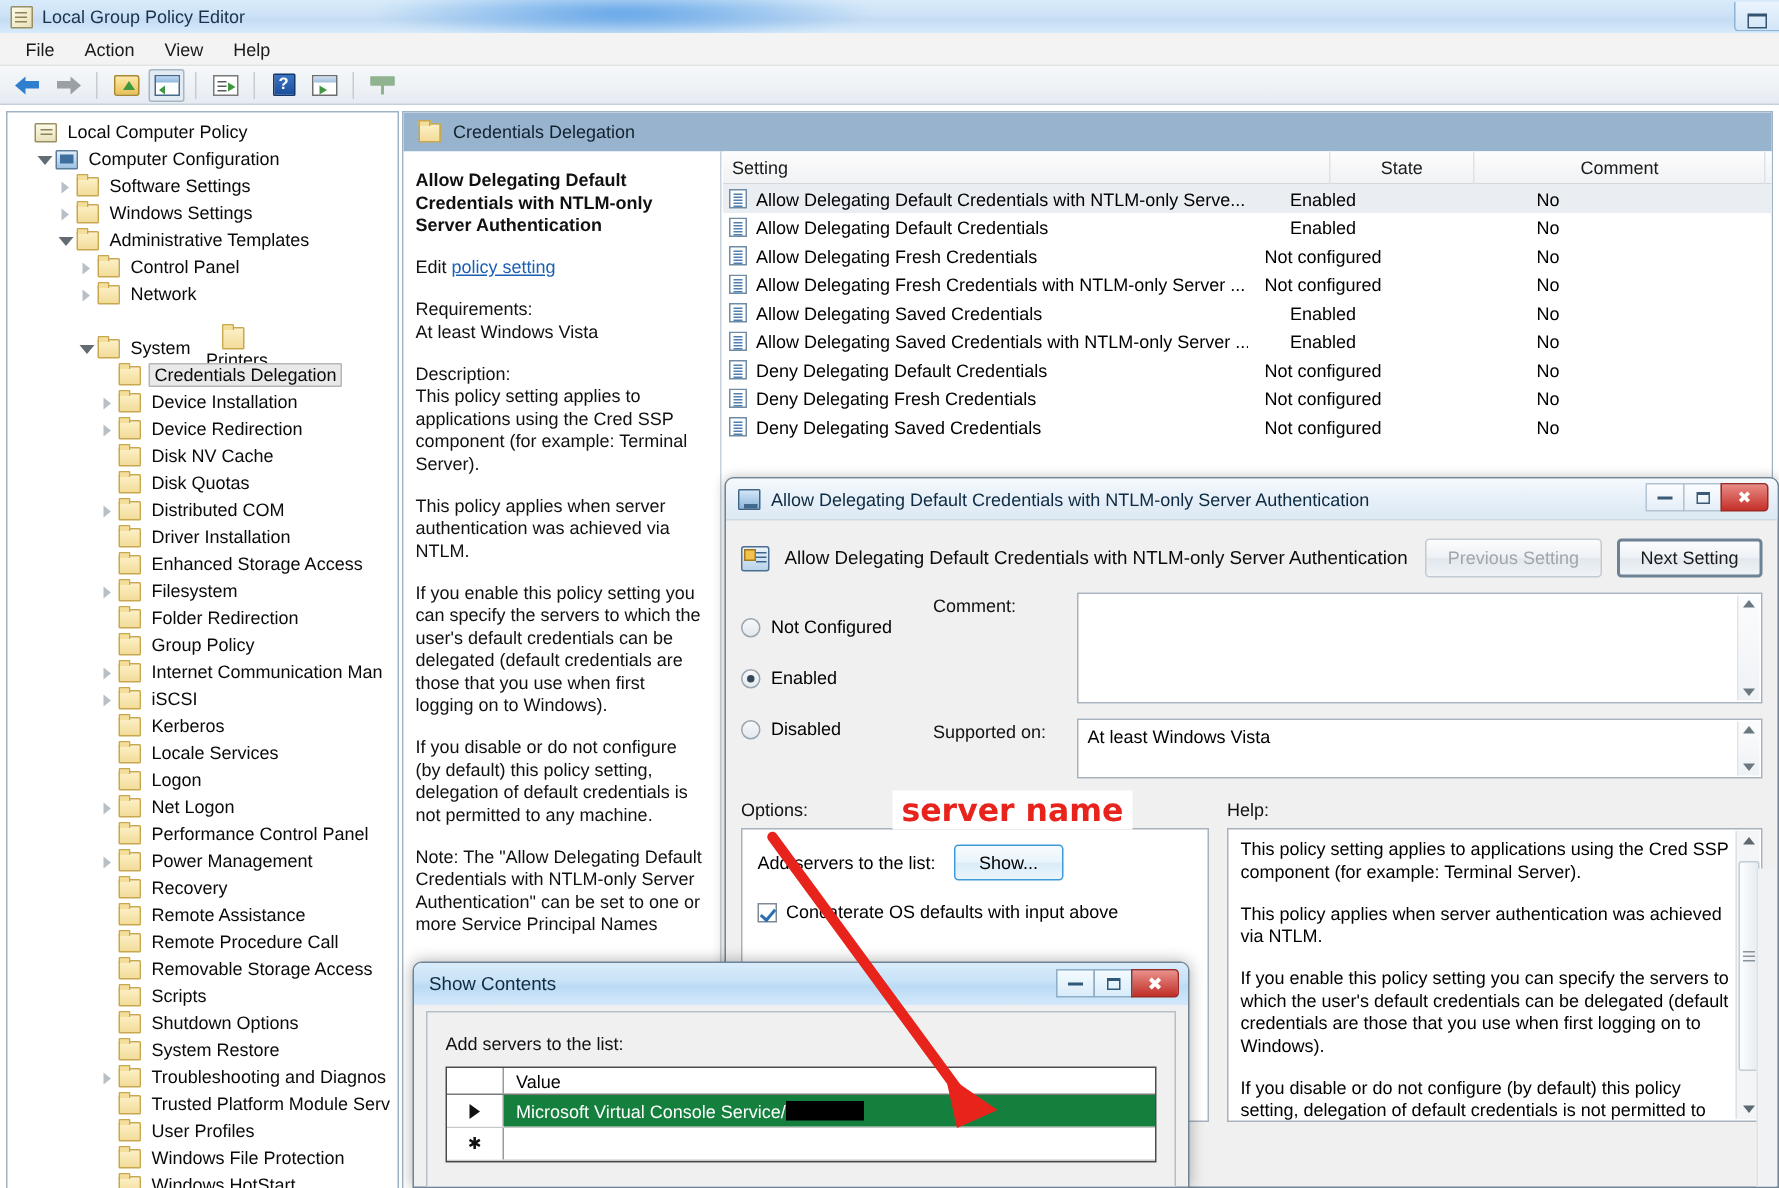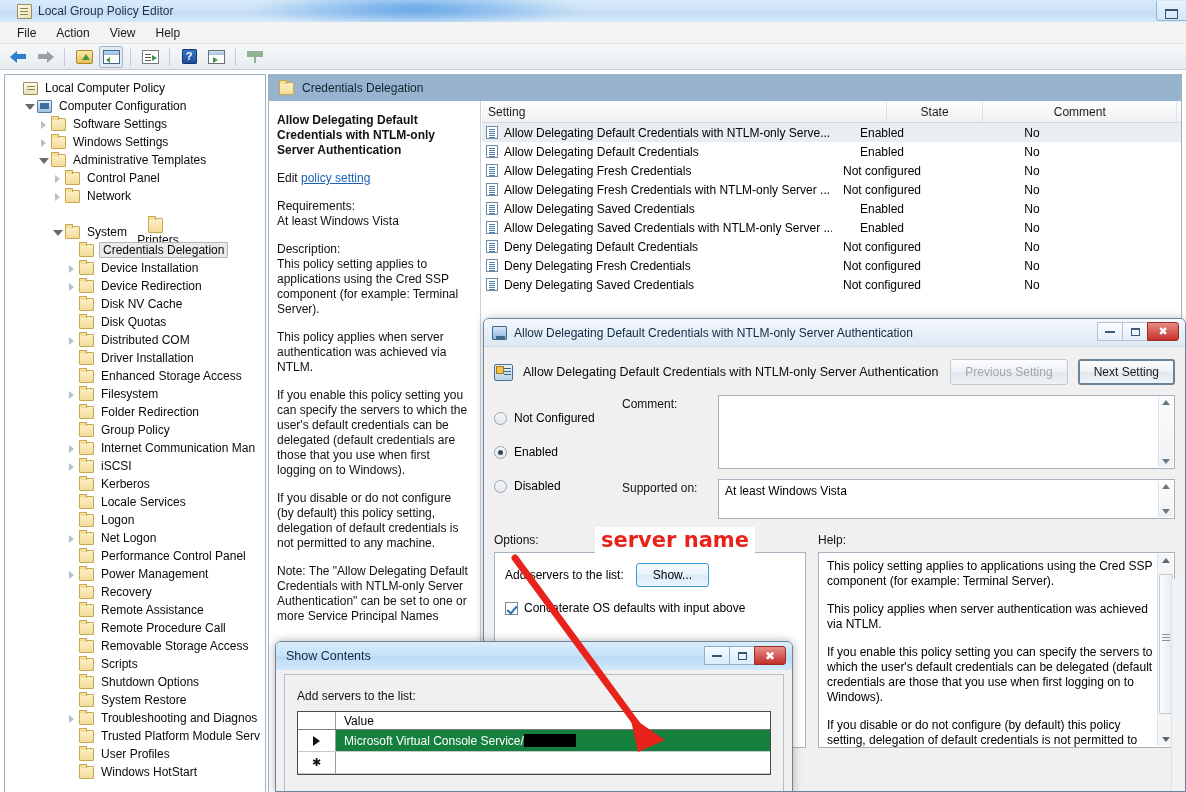--- a/index.html
+++ b/index.html
@@ -27,21 +27,21 @@
   }
 
   
   .main-window {
     position:absolute; left:0; top:0; width:1186px; height:792px;
     background:#f0f0f0;
   }
   .titlebar {
     position:absolute; left:0; top:0; width:1186px; height:22px;
     background: linear-gradient(180deg,#d8ebfa 0%, #cfe4f7 40%, #c5dcf3 60%, #d7ebfb 100%);
-    display:flex; align-items:center; padding-left:17px;
+    display:flex; align-items:center; padding-left:7px;
     overflow:hidden;
   }
   .titlebar .tb-glow {
     position:absolute; left:250px; top:-8px; width:330px; height:34px;
     background: radial-gradient(ellipse at center, rgba(90,160,230,.95) 0%, rgba(150,200,240,0) 72%);
     filter: blur(3px);
     pointer-events:none;
   }
   .title-icon {
     width:15px; height:15px; position:relative; margin-right:6px; z-index:2;
@@ -753,20 +753,25 @@
             </div>
             <div class="tree-row" style="padding-left: 60px;">
               <span class="twisty "></span>
               <span class="tree-ico folder"></span>
               <span class="tree-label">Trusted Platform Module Serv</span>
             </div>
             <div class="tree-row" style="padding-left: 60px;">
               <span class="twisty "></span>
               <span class="tree-ico folder"></span>
               <span class="tree-label">User Profiles</span>
+            </div>
+            <div class="tree-row" style="padding-left: 60px;">
+              <span class="twisty "></span>
+              <span class="tree-ico folder"></span>
+              <span class="tree-label">Windows File Protection</span>
             </div>
             <div class="tree-row" style="padding-left: 60px;">
               <span class="twisty "></span>
               <span class="tree-ico folder"></span>
               <span class="tree-label">Windows HotStart</span>
             </div>
           </div>
       </div>
 
       <div class="right-pane">

